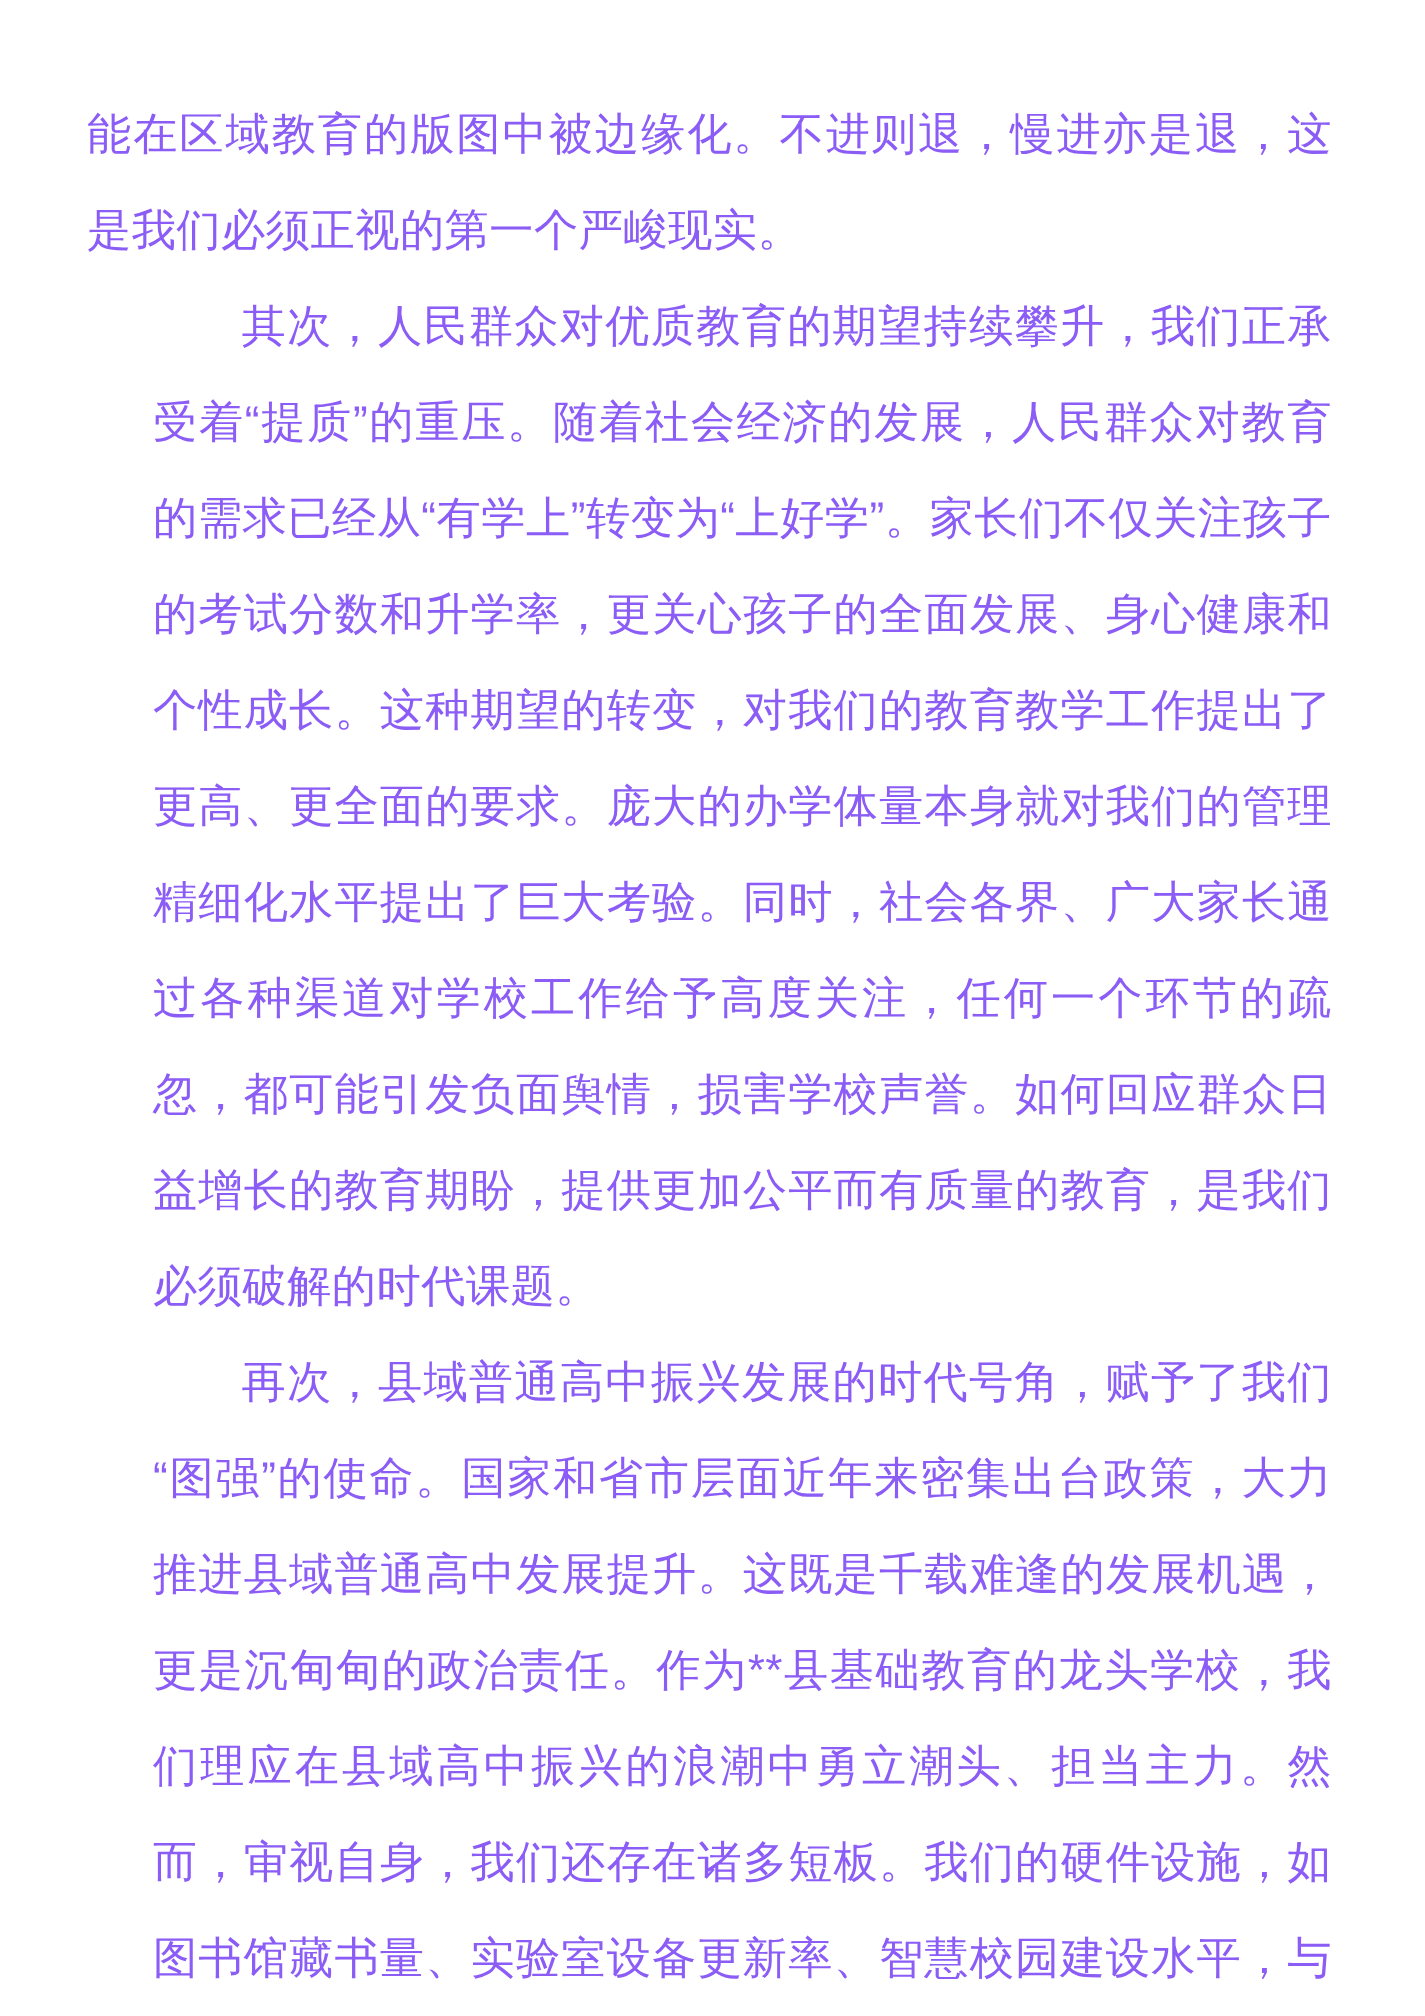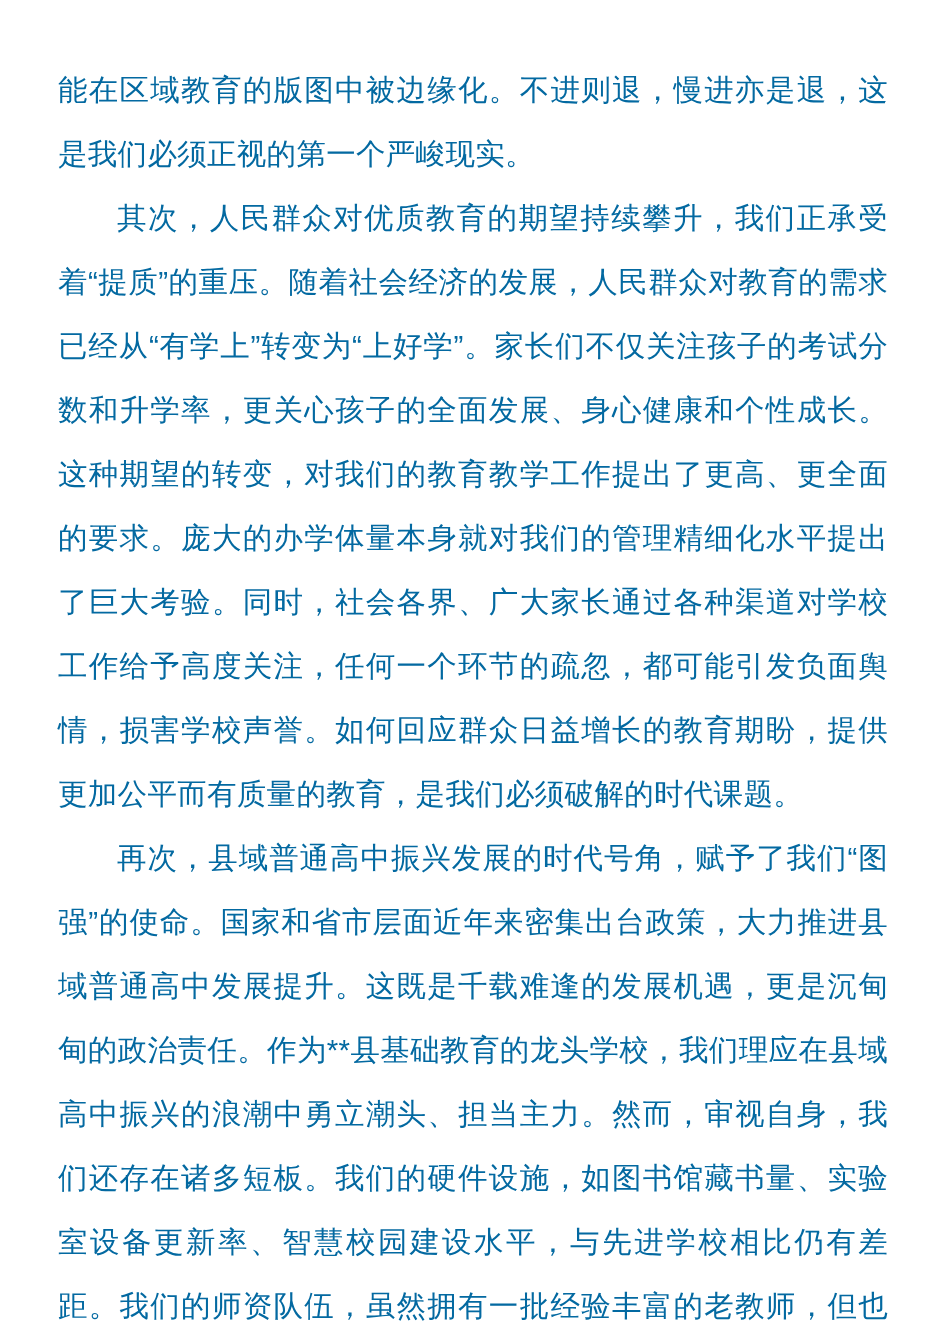--- a/index.html
+++ b/index.html
@@ -27,30 +27,31 @@
     display: block;
   }
   .para {
     margin: 0;
     font-size: 29.5px;
     line-height: 64px;
     letter-spacing: 0.3px;
     text-align: justify;
     text-justify: inter-ideograph;
     text-align-last: left;
-    color: #0369a1;
+    color: #8b5cf6;
     font-weight: 400;
     word-break: break-all;
     white-space: normal;
   }
   .para.indent {
     text-indent: 2em;
   }
   .para + .para {
     margin-top: 0;
+    margin-left: 44px;
   }
 </style>
 </head>
 <body>
 
 <div class="page">
   <div class="doc-body">
     <p class="para">能在区域教育的版图中被边缘化。不进则退，慢进亦是退，这是我们必须正视的第一个严峻现实。</p>
     <p class="para indent">其次，人民群众对优质教育的期望持续攀升，我们正承受着“提质”的重压。随着社会经济的发展，人民群众对教育的需求已经从“有学上”转变为“上好学”。家长们不仅关注孩子的考试分数和升学率，更关心孩子的全面发展、身心健康和个性成长。这种期望的转变，对我们的教育教学工作提出了更高、更全面的要求。庞大的办学体量本身就对我们的管理精细化水平提出了巨大考验。同时，社会各界、广大家长通过各种渠道对学校工作给予高度关注，任何一个环节的疏忽，都可能引发负面舆情，损害学校声誉。如何回应群众日益增长的教育期盼，提供更加公平而有质量的教育，是我们必须破解的时代课题。</p>
     <p class="para indent">再次，县域普通高中振兴发展的时代号角，赋予了我们“图强”的使命。国家和省市层面近年来密集出台政策，大力推进县域普通高中发展提升。这既是千载难逢的发展机遇，更是沉甸甸的政治责任。作为**县基础教育的龙头学校，我们理应在县域高中振兴的浪潮中勇立潮头、担当主力。然而，审视自身，我们还存在诸多短板。我们的硬件设施，如图书馆藏书量、实验室设备更新率、智慧校园建设水平，与先进学校相比仍有差距。我们的师资队伍，虽然拥有一批经验丰富的老教师，但也面临着年龄结构老化、青年骨干教师储备不足的“青黄不接”困境。</p>

